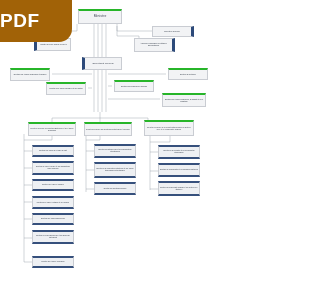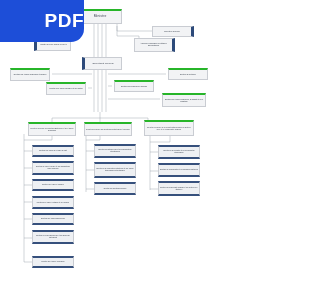--- a/index.html
+++ b/index.html
@@ -28,23 +28,23 @@
              transform:scale(1);white-space:normal;word-break:break-word;}
 
   .t-ministre .txt{font-size:3.3px;letter-spacing:0.15px;color:#3b4252;}
   .t-sg .txt{font-size:2.35px;letter-spacing:0.05px;}
   .t-lvl2 .txt{font-size:1.75px;}
   .t-dir .txt{font-size:1.6px;}
   .t-dg .txt{font-size:1.62px;}
   .t-leaf .txt{font-size:1.5px;}
 
   
-  #pdf-badge{position:absolute;left:0;top:0;width:84px;height:42px;
-             background:#1d4ed8;border-bottom-right-radius:13px;
-             display:flex;align-items:center;justify-content:flex-end;z-index:40;}
+  #pdf-badge{position:absolute;left:0;top:0;width:72px;height:42px;
+             background:#a16207;border-bottom-right-radius:13px;
+             display:flex;align-items:center;justify-content:flex-start;z-index:40;}
   #pdf-badge span{color:#ffffff;font-size:19px;font-weight:bold;
                   letter-spacing:0.5px;font-family:"Liberation Sans",sans-serif;}
 </style>
 </head>
 <body>
 
 <div id="canvas">
 
   <svg id="wires" viewBox="0 0 216 287" preserveAspectRatio="none">
     <g stroke="#9aa1ab" stroke-width="0.45" fill="none">

